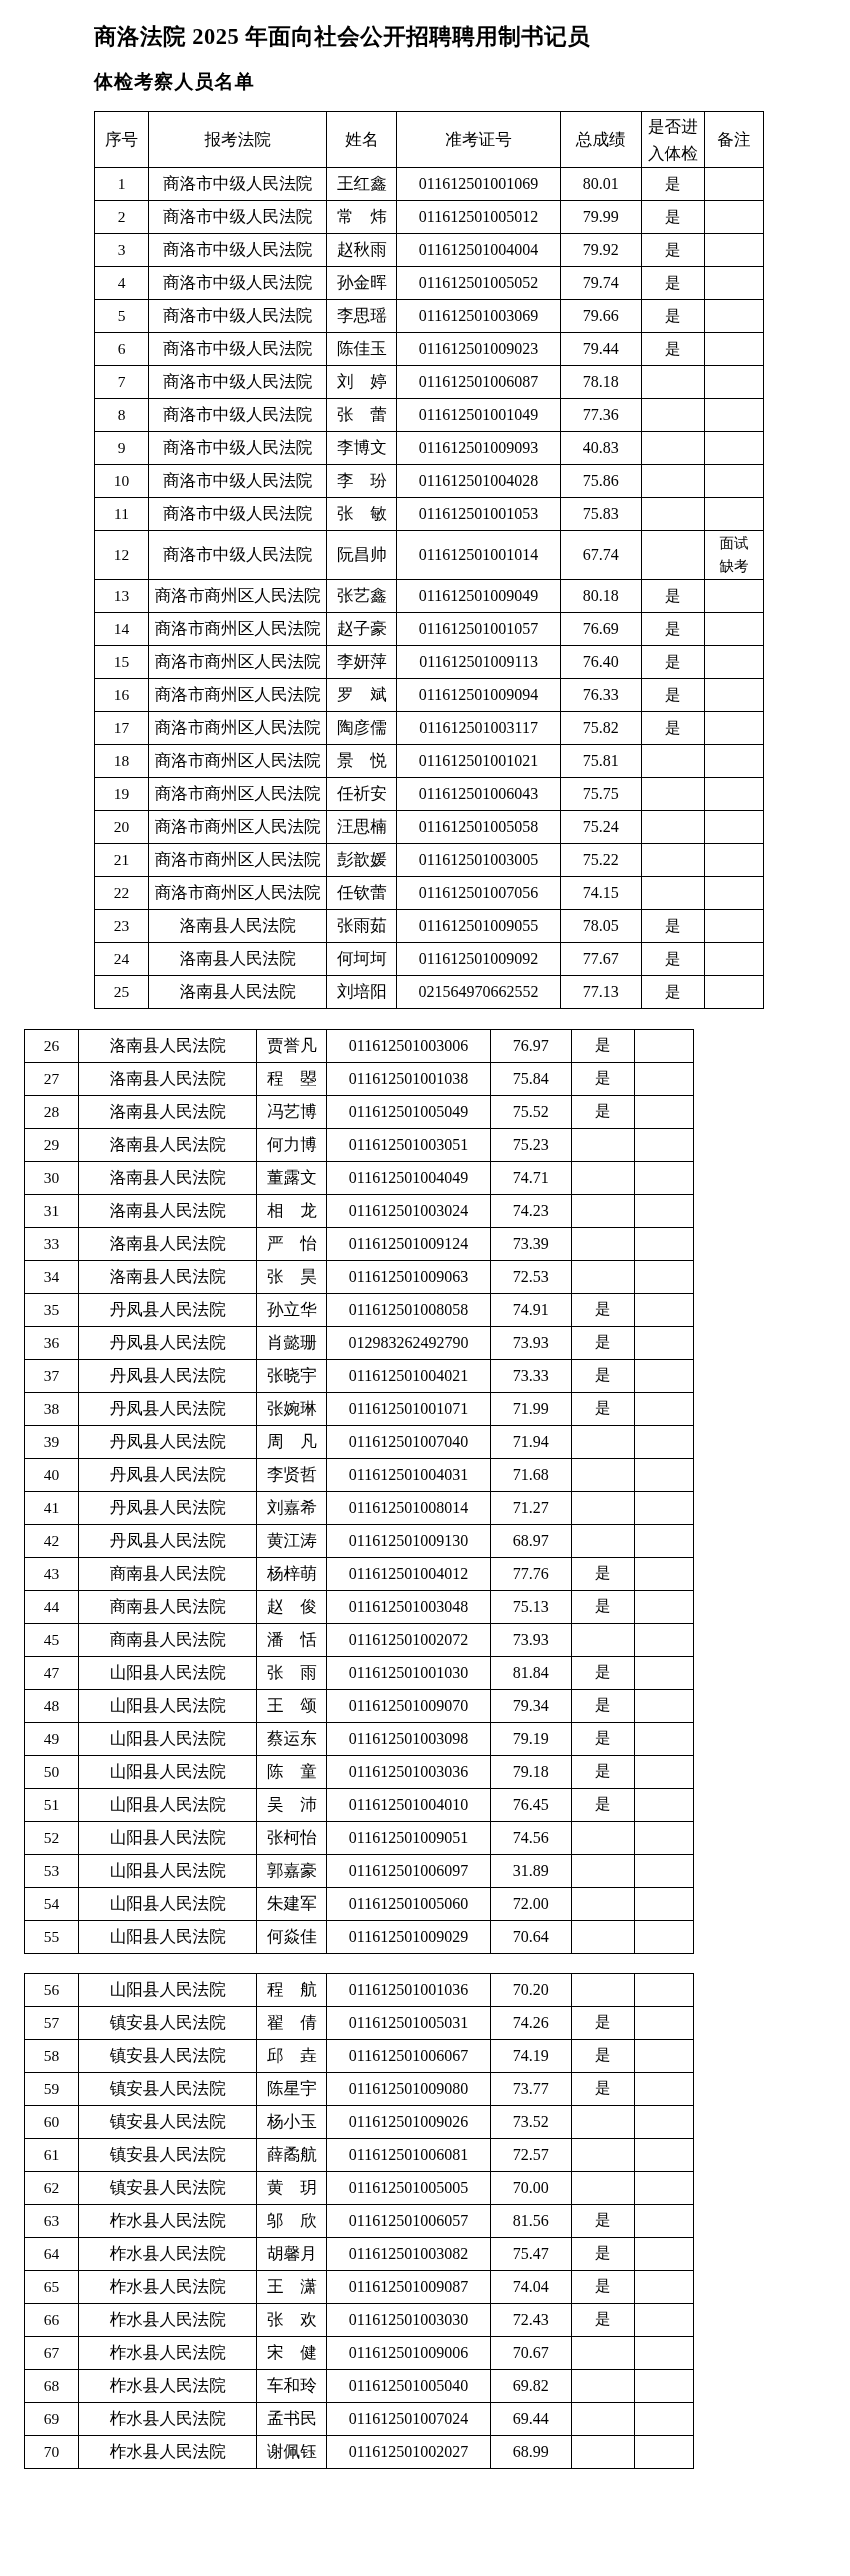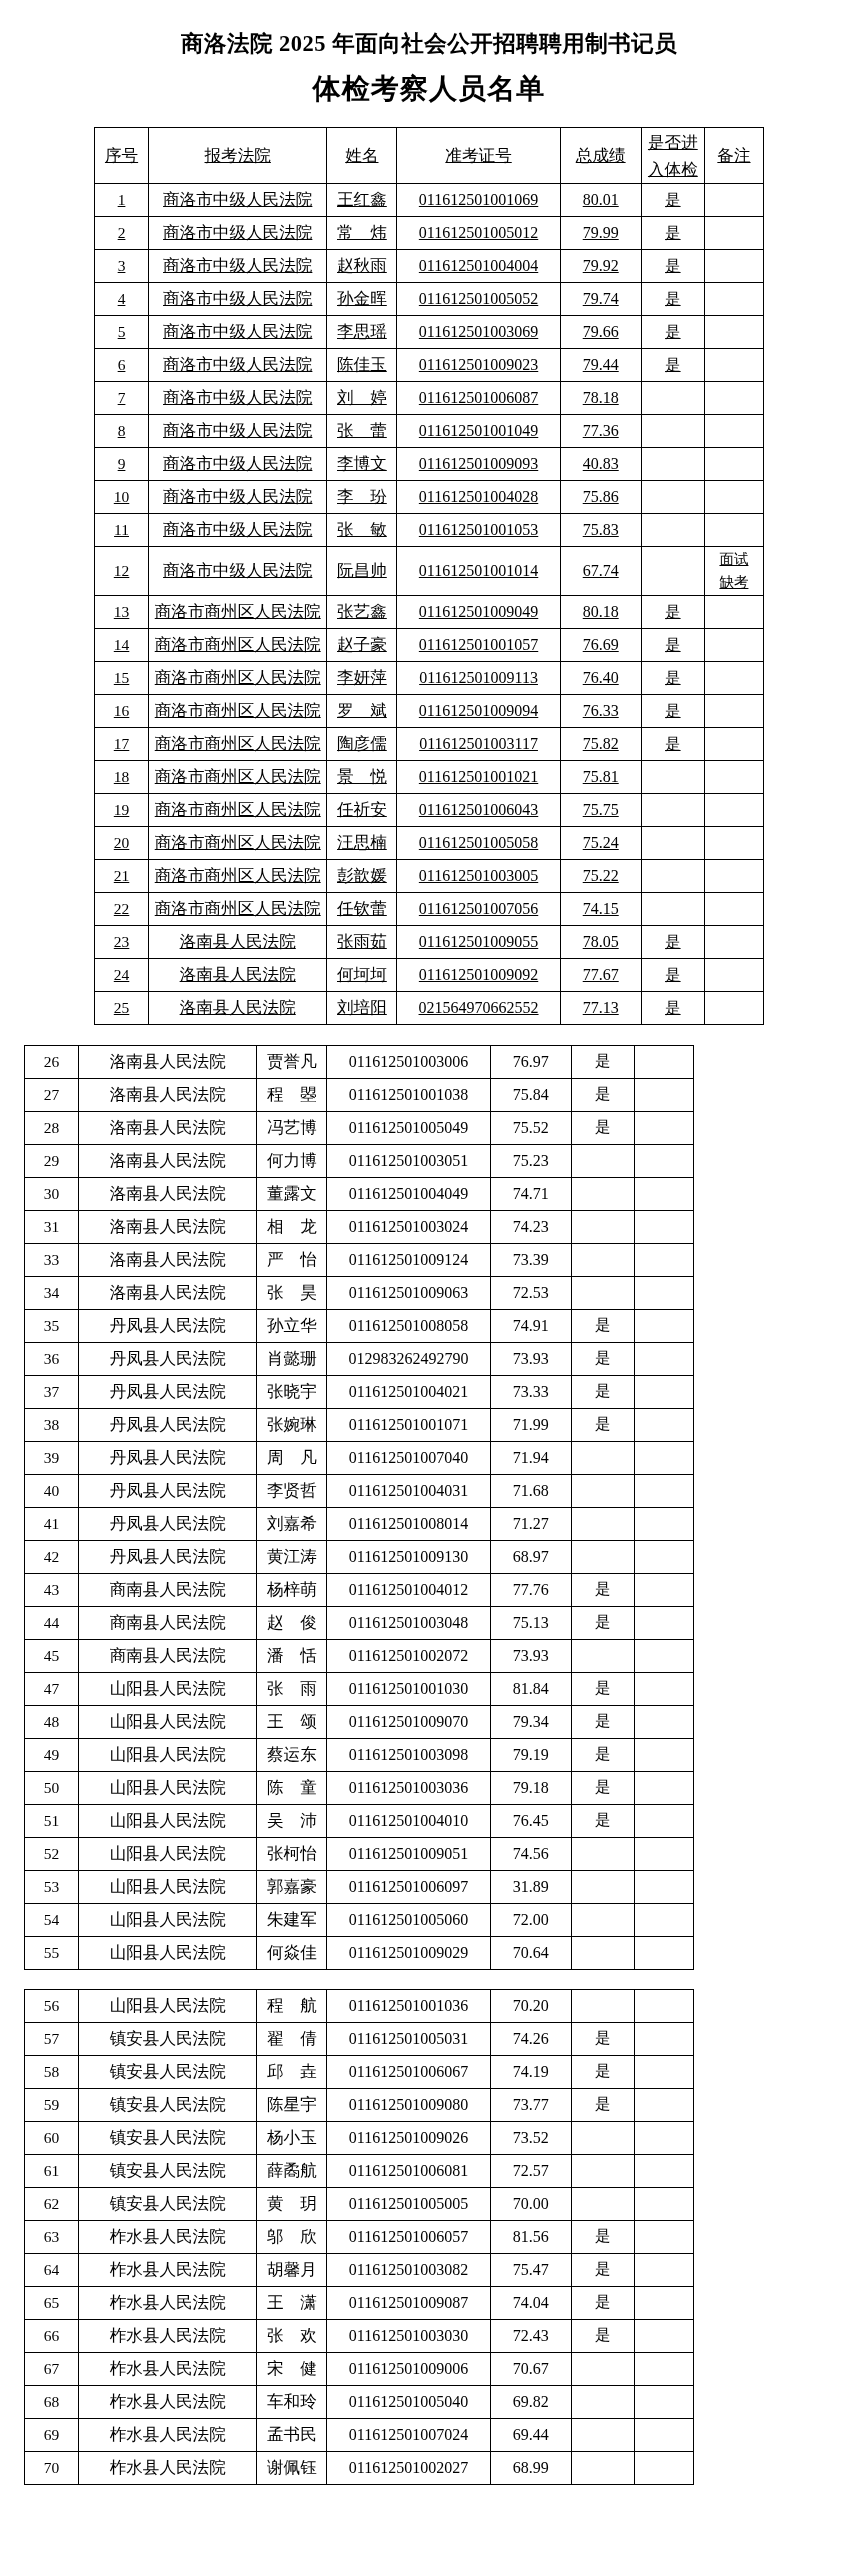--- a/index.html
+++ b/index.html
@@ -5,36 +5,36 @@
   html,body{
     margin:0; padding:0;
     background:#ffffff;
     width:851px; height:2576px;
     overflow:hidden;
     font-family:"Liberation Serif","DejaVu Serif",serif;
     color:#000;
   }
   .page{ width:851px; }
   .titles{
-    padding-top:31px;
+    padding-top:24px;
     width:670px;
     margin-left:94px;
-    text-align:center;
+    text-align:left;
     font-weight:bold;
   }
   .title-1{ font-size:22.5px; line-height:26px; letter-spacing:0.5px; }
-  .title-2{ font-size:28px; line-height:26px; margin-top:19.3px; letter-spacing:1.1px; }
+  .title-2{ font-size:19px; line-height:26px; margin-top:19.3px; letter-spacing:1.1px; }
   table.roster{
     border-collapse:collapse;
     table-layout:fixed;
     width:670px;
     margin-left:94px;
     border:1.6px solid #000;
   }
-  table.roster.first{ margin-top:25px;text-decoration:underline; }
+  table.roster.first{ margin-top:16px; }
   table.roster.cont{ margin-top:19.3px;margin-left:24px; }
   th,td{
     border:1.1px solid #000;
     text-align:center;
     vertical-align:middle;
     padding:0;
     font-weight:normal;
     overflow:hidden;
   }
   thead tr{ height:56px; }

